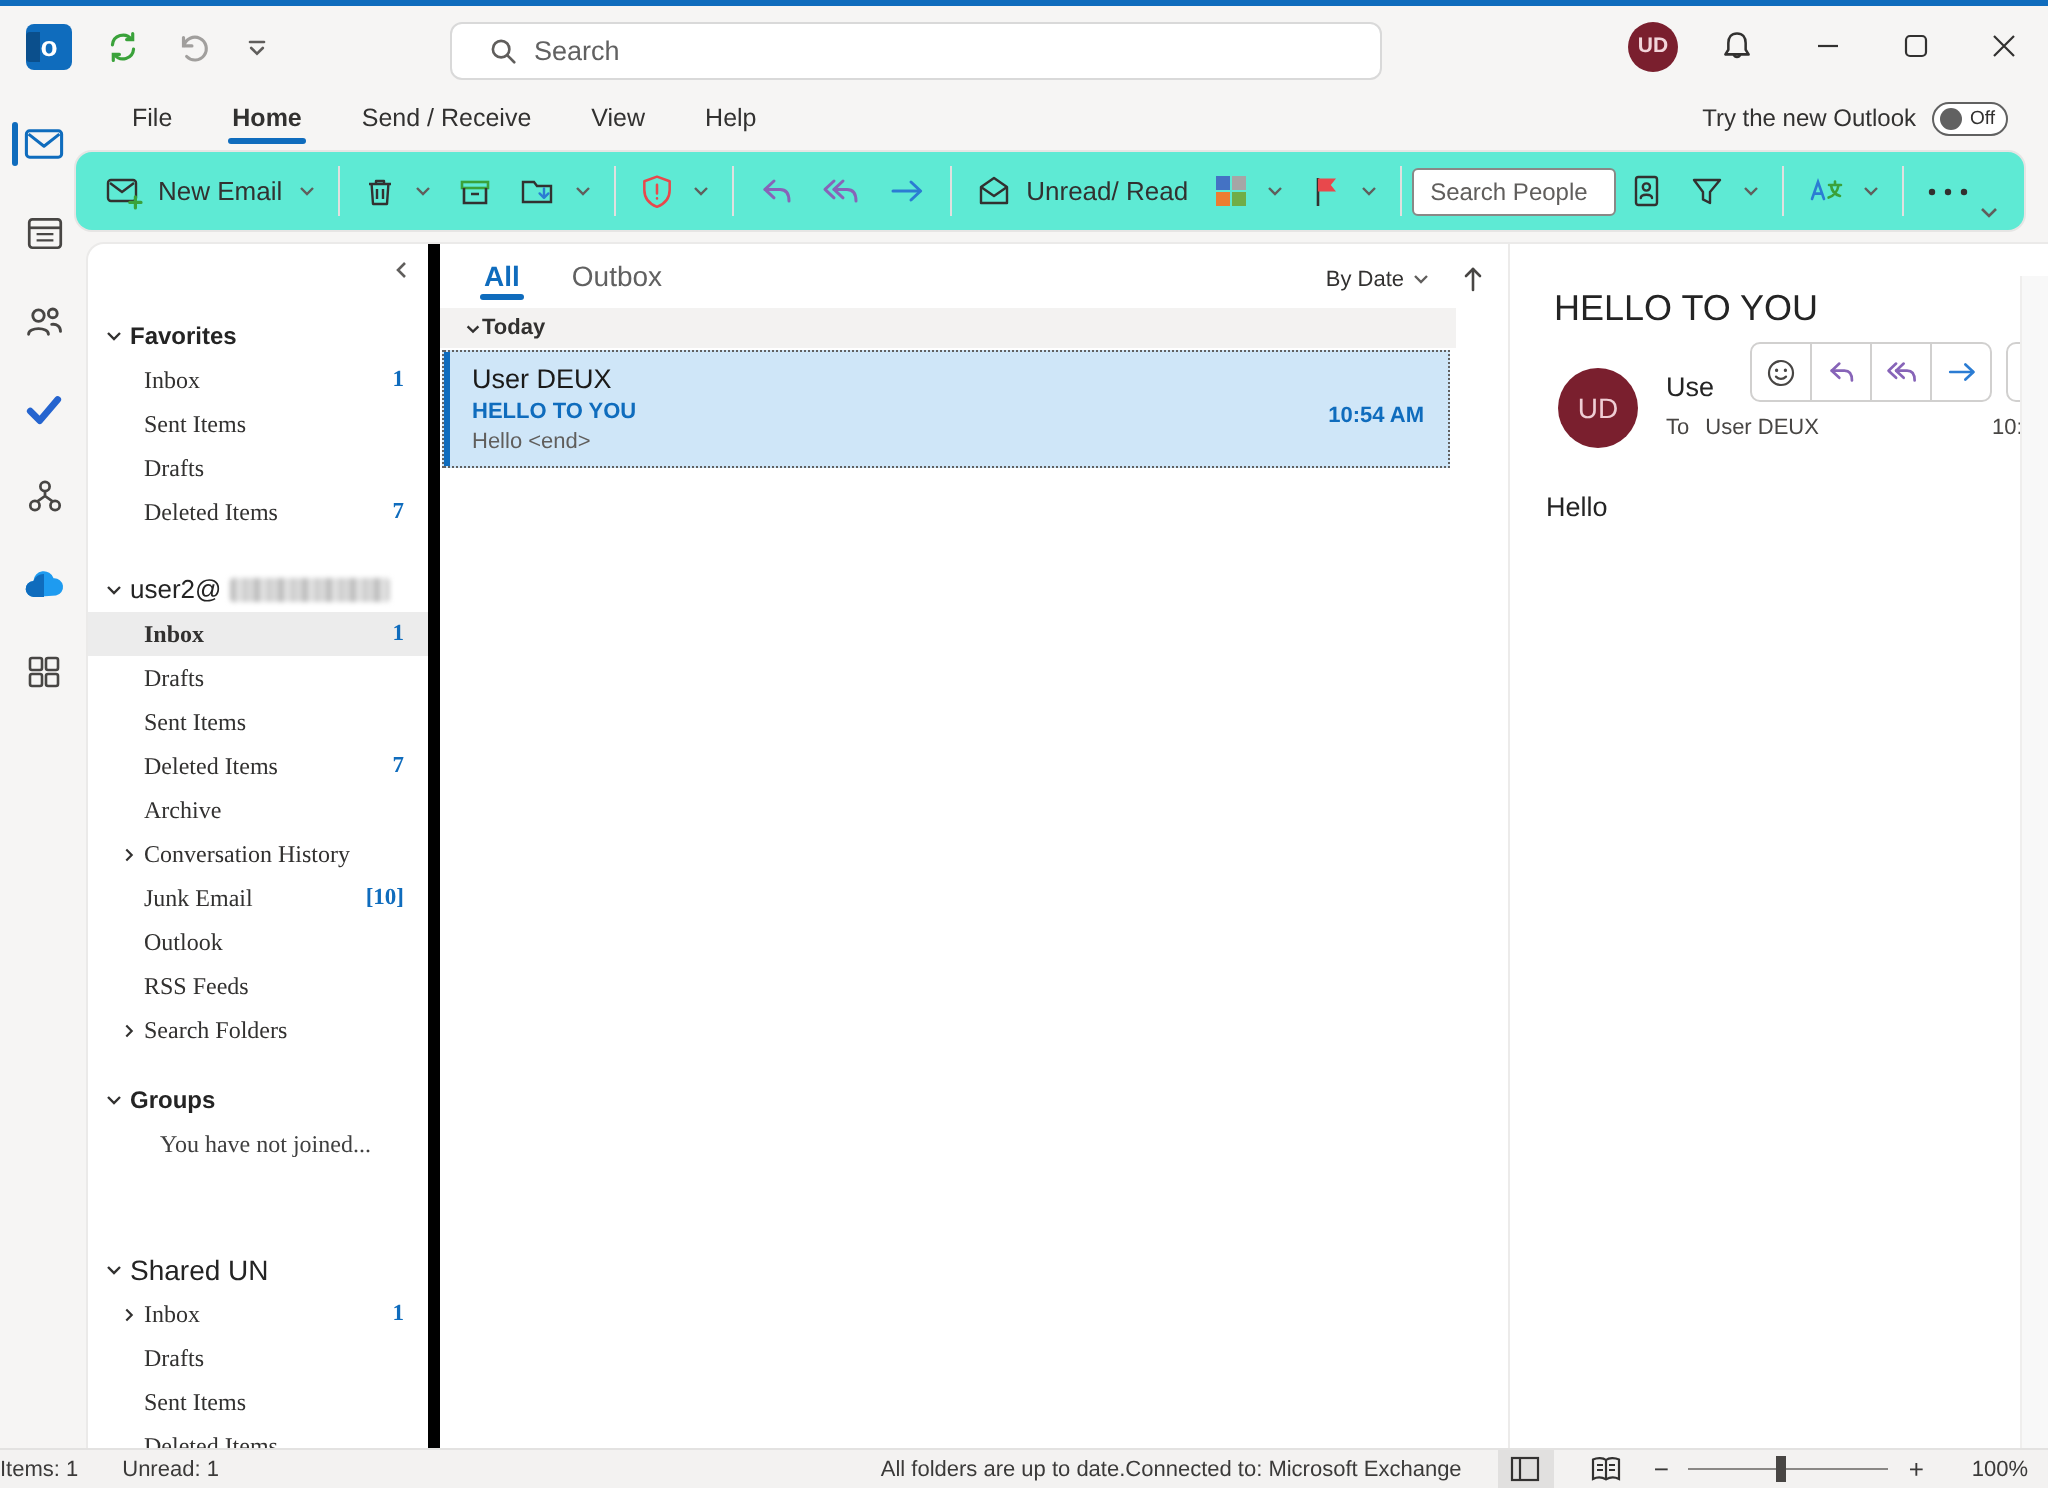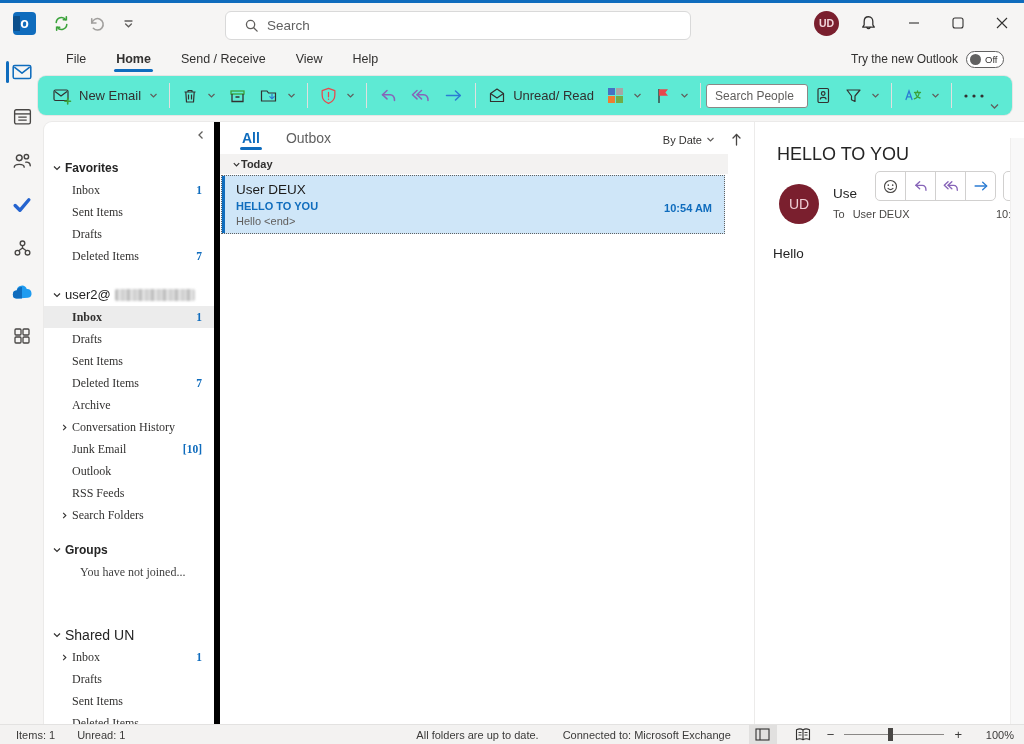--- a/index.html
+++ b/index.html
@@ -92,22 +92,22 @@
   .act{width:29px;height:28px;display:flex;align-items:center;justify-content:center;border-left:1px solid #d1d0cf;}
   .act:first-child{border-left:none;}
   .act-more{width:30px;height:28px;border:1px solid #d1d0cf;border-radius:5px;display:flex;align-items:center;justify-content:center;background:#fff;}
   .rp-toline{position:absolute;left:78px;top:86px;font-size:11px;color:#484644;display:flex;gap:8px;}
   .rp-time{position:absolute;left:241px;top:86px;font-size:11px;color:#484644;white-space:nowrap;}
   .rp-body{position:absolute;left:18px;top:124px;font-size:13.5px;color:#242424;}
   .rp-scroll{position:absolute;right:0;top:16px;bottom:0;width:13px;background:#f8f8f8;border-left:1px solid #efeeed;}
   
   .statusbar{position:absolute;left:0;right:0;bottom:0;height:19px;background:#f3f2f1;border-top:1px solid #e3e2e1;
              display:flex;align-items:center;font-size:11px;color:#3b3a39;}
-  .sb-left{display:flex;gap:22px;margin-left:16px;}
-  .sb-mid{margin-left:auto;display:flex;gap:24px;margin-right:18px;}
+  .sb-left{display:flex;gap:22px;margin-left:0;}
+  .sb-mid{margin-left:auto;display:flex;margin-right:18px;}
   .sb-seg{display:flex;align-items:center;height:19px;}
   .sb-ic{width:28px;height:19px;display:flex;align-items:center;justify-content:center;}
   .sb-ic.sel{background:#e1e0df;}
   .zoomgrp{display:flex;align-items:center;margin:0 10px 0 8px;}
   .zs-track{width:100px;height:1px;background:#8a8886;margin:0 8px;position:relative;}
   .zs-handle{position:absolute;left:44px;top:-6px;width:5px;height:13px;background:#484644;}
   .zpct{width:40px;text-align:right;margin-right:10px;}
   .sign{font-size:13px;color:#3b3a39;padding:0 2px;}
 </style>
 </head>

